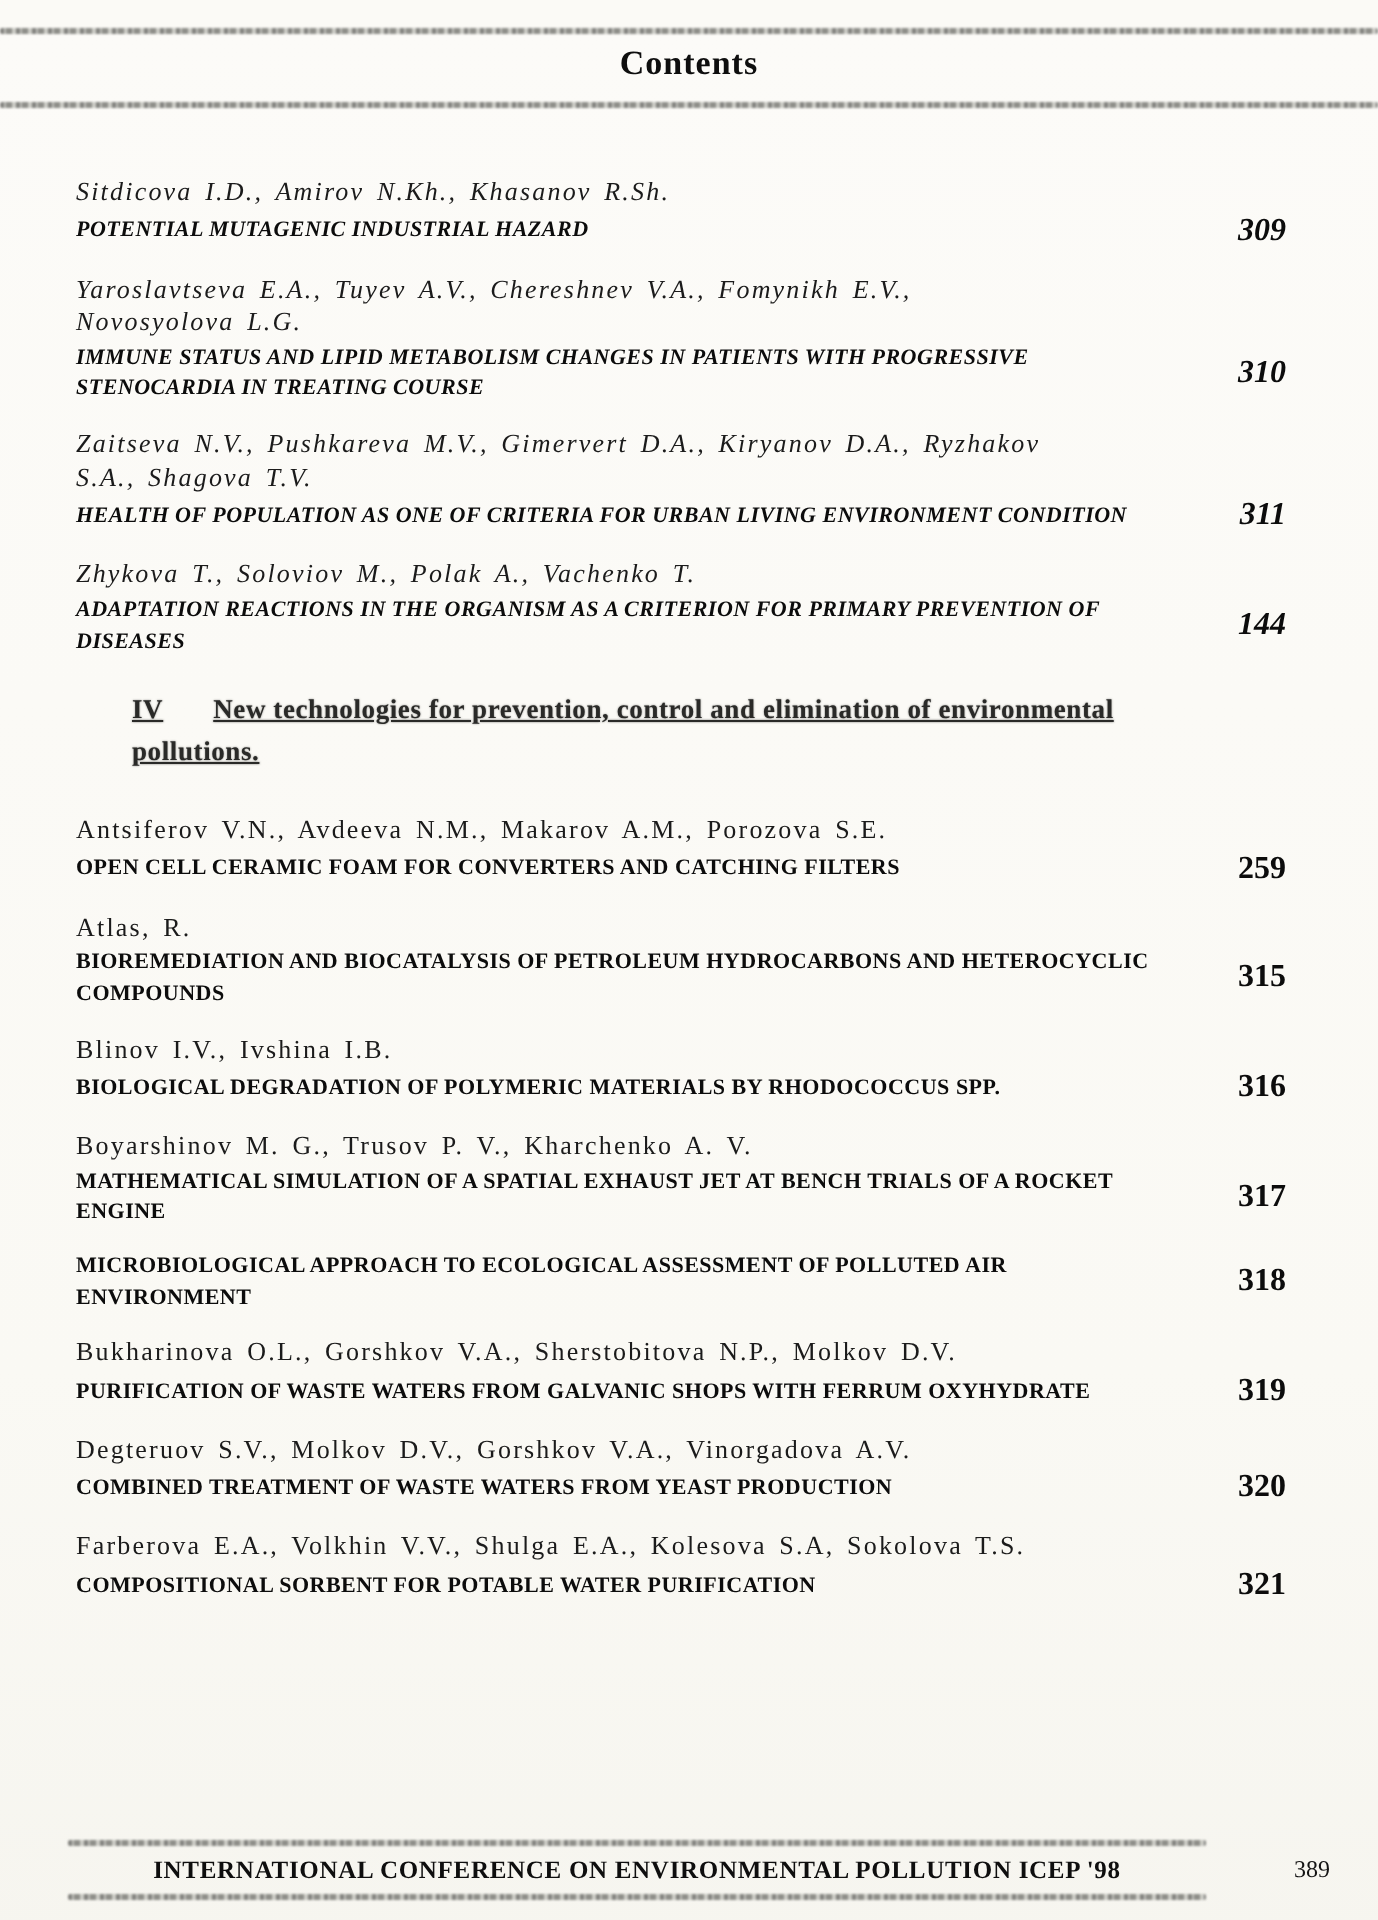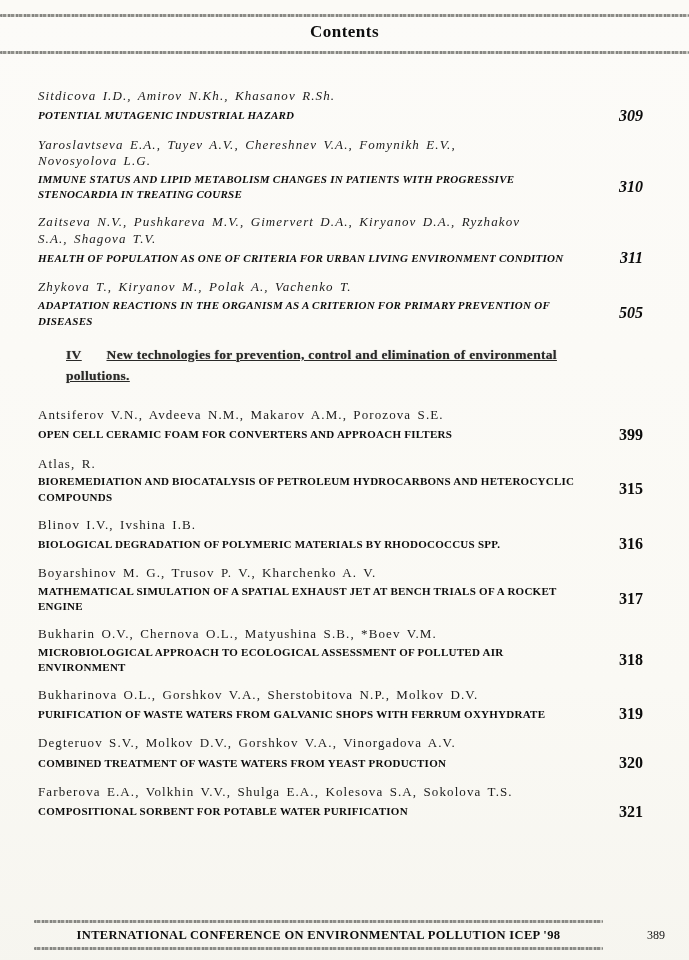--- a/index.html
+++ b/index.html
@@ -136,38 +136,38 @@
         </div>
       </div>
       <div class="entry">
         <div class="authors">Zaitseva N.V., Pushkareva M.V., Gimervert D.A., Kiryanov D.A., Ryzhakov S.A., Shagova T.V.</div>
         <div class="title-row">
           <div class="entry-title"><span>HEALTH OF POPULATION AS ONE OF CRITERIA FOR URBAN LIVING ENVIRONMENT CONDITION</span></div>
           <div class="entry-page">311</div>
         </div>
       </div>
       <div class="entry">
-        <div class="authors">Zhykova T., Kiryanov M., Polak A., Vachenko T.</div>
+        <div class="authors">Zhykova T., Soloviov M., Polak A., Vachenko T.</div>
         <div class="title-row">
           <div class="entry-title"><span>ADAPTATION REACTIONS IN THE ORGANISM AS A CRITERION FOR PRIMARY PREVENTION OF DISEASES</span></div>
-          <div class="entry-page">505</div>
+          <div class="entry-page">144</div>
         </div>
       </div>
     </section>
 
   <div class="section-heading">
     <span class="sec-num">IV</span><span class="sec-text">New technologies for prevention, control and elimination of environmental pollutions.</span>
   </div>
 
   <section class="toc-list" id="list2">
       <div class="entry">
         <div class="authors">Antsiferov V.N., Avdeeva N.M., Makarov A.M., Porozova S.E.</div>
         <div class="title-row">
-          <div class="entry-title"><span>OPEN CELL CERAMIC FOAM FOR CONVERTERS AND APPROACH FILTERS</span></div>
-          <div class="entry-page">399</div>
+          <div class="entry-title"><span>OPEN CELL CERAMIC FOAM FOR CONVERTERS AND CATCHING FILTERS</span></div>
+          <div class="entry-page">259</div>
         </div>
       </div>
       <div class="entry">
         <div class="authors">Atlas, R.</div>
         <div class="title-row">
           <div class="entry-title"><span>BIOREMEDIATION AND BIOCATALYSIS OF PETROLEUM HYDROCARBONS AND HETEROCYCLIC COMPOUNDS</span></div>
           <div class="entry-page">315</div>
         </div>
       </div>
       <div class="entry">
@@ -178,21 +178,20 @@
         </div>
       </div>
       <div class="entry">
         <div class="authors">Boyarshinov M. G., Trusov P. V., Kharchenko A. V.</div>
         <div class="title-row">
           <div class="entry-title"><span>MATHEMATICAL SIMULATION OF A SPATIAL EXHAUST JET AT BENCH TRIALS OF A ROCKET ENGINE</span></div>
           <div class="entry-page">317</div>
         </div>
       </div>
       <div class="entry">
-        <div class="authors">Bukharin O.V., Chernova O.L., Matyushina S.B., *Boev V.M.</div>
         <div class="title-row">
           <div class="entry-title"><span>MICROBIOLOGICAL APPROACH TO ECOLOGICAL ASSESSMENT OF POLLUTED AIR ENVIRONMENT</span></div>
           <div class="entry-page">318</div>
         </div>
       </div>
       <div class="entry">
         <div class="authors">Bukharinova O.L., Gorshkov V.A., Sherstobitova N.P., Molkov D.V.</div>
         <div class="title-row">
           <div class="entry-title"><span>PURIFICATION OF WASTE WATERS FROM GALVANIC SHOPS WITH FERRUM OXYHYDRATE</span></div>
           <div class="entry-page">319</div>

